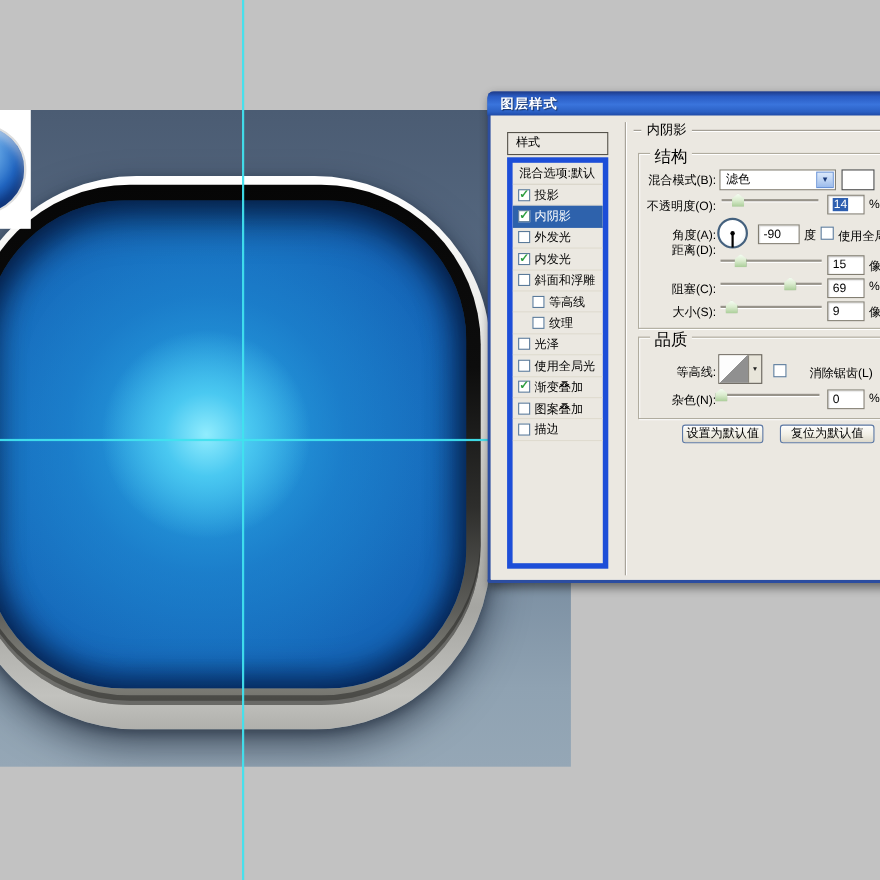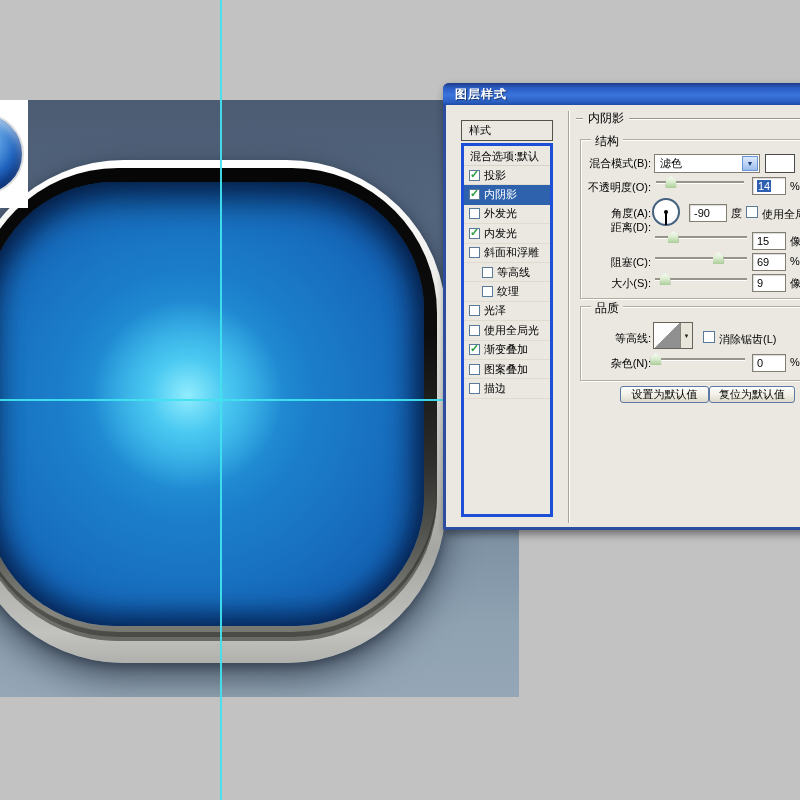--- a/index.html
+++ b/index.html
@@ -64,21 +64,21 @@
     letter-spacing:1px; text-shadow:1px 1px 1px rgba(0,0,0,.5);
   }
 
   
   #styles-header-box {
     position:absolute; left:15px; top:37px; width:92px; height:21px;
     border:1px solid #55524a; background:#ebe8e1; line-height:19px; padding-left:7px;
   }
   #styles-list {
     position:absolute; left:15px; top:60px; width:92px; height:374px;
-    border:3px solid #1d4ed8; background:#ebe8e1; overflow:hidden;
+    border:5px solid #1d4ed8; background:#ebe8e1; overflow:hidden;
   }
   .mixrow { height:20px; line-height:20px; padding-left:6px; border-bottom:1px solid #d7d3c7; white-space:nowrap; }
   .srow { height:19.4px; display:flex; align-items:center; border-bottom:1px solid #dfdbcf; white-space:nowrap; }
   .srow.sel { background:#2e62ac; border-bottom-color:#2e62ac; }
   .srow.sel .slb { color:#fff; }
   .srow .cb {
     width:11px; height:11px; background:#fff; border:1px solid #5a7a9a;
     margin-left:5px; margin-right:4px; flex:0 0 auto; position:relative;
   }
   .srow.ind .cb { margin-left:18px; }
@@ -90,21 +90,21 @@
     background:linear-gradient(90deg,#a8a49a 50%,#ffffff 50%); }
   #inner-shadow-header { position:absolute; left:130px; top:27px; right:-10px; display:flex; align-items:center; }
   #inner-shadow-header .hline { height:1px; background:#9b978c; box-shadow:0 1px 0 #fff; }
   #inner-shadow-header .pre { width:7px; }
   #inner-shadow-header .post { flex:1; }
   #inner-shadow-header .htxt { padding:0 5px; font-size:12px; }
 
   .fieldset { position:absolute; border:1px solid #b0ac9f; box-shadow:inset 1px 1px 0 #fff, 1px 1px 0 #fff; }
   #structure-fieldset { left:134px; top:56px; width:240px; height:160px; }
   #quality-fieldset   { left:134px; top:223px; width:240px; height:75px; }
-  .fieldset .legend { position:absolute; left:10px; top:-7px; background:#ebe8e1; padding:0 4px; font-size:12px; }
+  .fieldset .legend { position:absolute; left:10px; top:-7px; background:#ebe8e1; padding:0 4px; font-size:15px; }
 
   .flabel { position:absolute; left:95px; width:110px; text-align:right; font-size:11px; white-space:nowrap; }
   .unit { position:absolute; font-size:11px; white-space:nowrap; }
 
   .valbox {
     position:absolute; width:34px; height:18px; background:#fff;
     border:1px solid #827e72; box-shadow:inset 1px 1px 1px rgba(0,0,0,.15);
     font-size:11px; line-height:16px; padding-left:4px; white-space:nowrap;
   }
   .valbox .hl { background:#2e5fb0; color:#fff; padding:0 1px;margin-top:20px; }
@@ -140,21 +140,21 @@
 
   #contour-picker { position:absolute; left:207px; top:239px; width:40px; height:27px; border:1px solid #66625a; background:#e8e5da; display:flex; }
   #contour-thumb { flex:1; background:linear-gradient(135deg,#fdfdfd 50%,#909090 50%); border-right:1px solid #8a867c; }
   #contour-arrow { width:11px; font-size:6px; color:#222; text-align:center; line-height:26px; }
 
   .xp-button {
     position:absolute; height:17px; border:1px solid #5d79a5; border-radius:3px;
     background:linear-gradient(180deg,#fdfdfb 0%,#f1efe5 55%,#dcd8ca 100%);
     box-shadow:inset 0 1px 0 #fff; font-size:11px; text-align:center; line-height:15px; white-space:nowrap;
   }
-  #set-default-button   { left:174px; top:303px; width:89px; }
+  #set-default-button   { left:174px; top:303px; width:74px; }
   #reset-default-button { left:263px; top:303px; width:86px; }
 </style>
 </head>
 <body>
 
 <div id="stage">
 
   <div id="canvas-doc">
     <div id="glossy-button">
       <div id="button-dark-ring">
@@ -298,21 +298,21 @@
     </div>
     <div class="valbox" style="left:306px;top:191px"><span>9</span></div>
     <div class="unit" style="left:344px;top:193px">像素</div>
 
     <div class="flabel" style="top:248px">等高线:</div>
     <div id="contour-picker">
       <div id="contour-thumb"></div>
       <div id="contour-arrow">▼</div>
     </div>
     <div class="xp-checkbox" style="left:257px;top:248px"></div>
-    <div class="unit" style="left:273px;top:249px">消除锯齿(L)</div>
+    <div class="unit" style="left:290px;top:249px">消除锯齿(L)</div>
 
     <div class="flabel" style="top:273px">杂色(N):</div>
     <div class="slider" style="left:208px;top:269px;width:91px">
       <div class="track"></div>
         <div class="thumb" style="left: 2%;"></div>
     </div>
     <div class="valbox" style="left:306px;top:271px"><span>0</span></div>
     <div class="unit" style="left:344px;top:273px">%</div>
 
     <div class="xp-button" id="set-default-button">设置为默认值</div>

